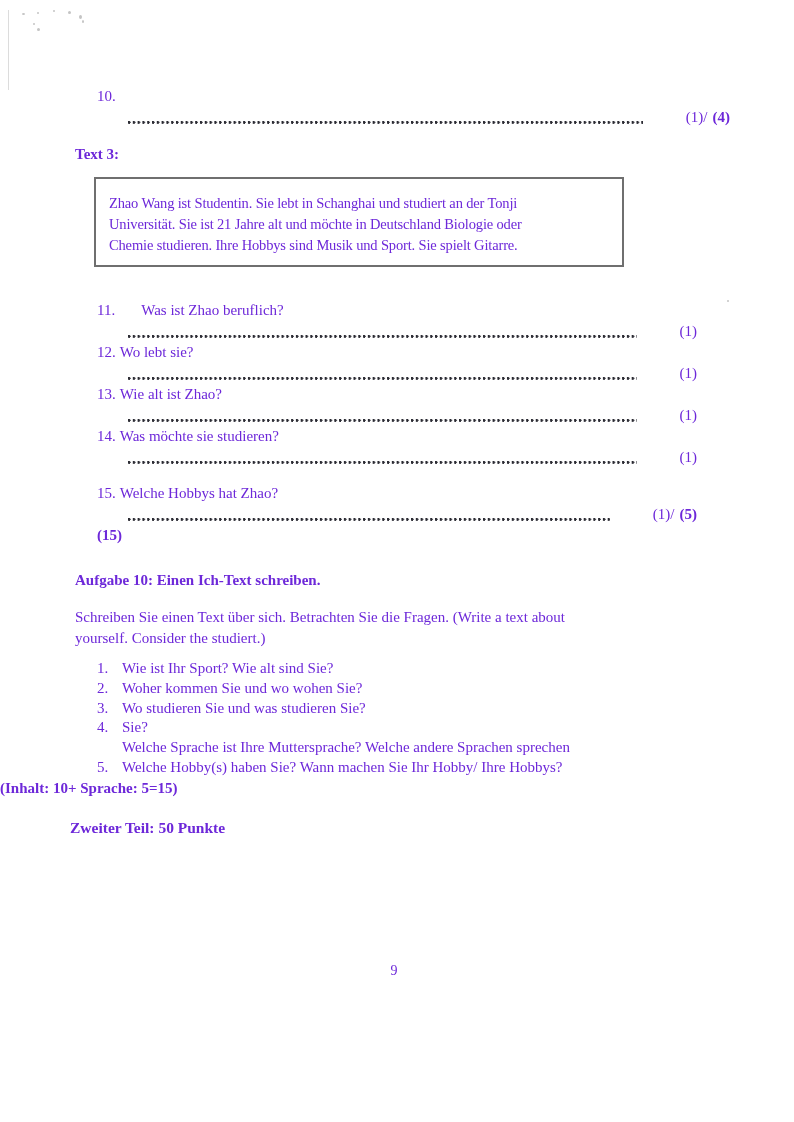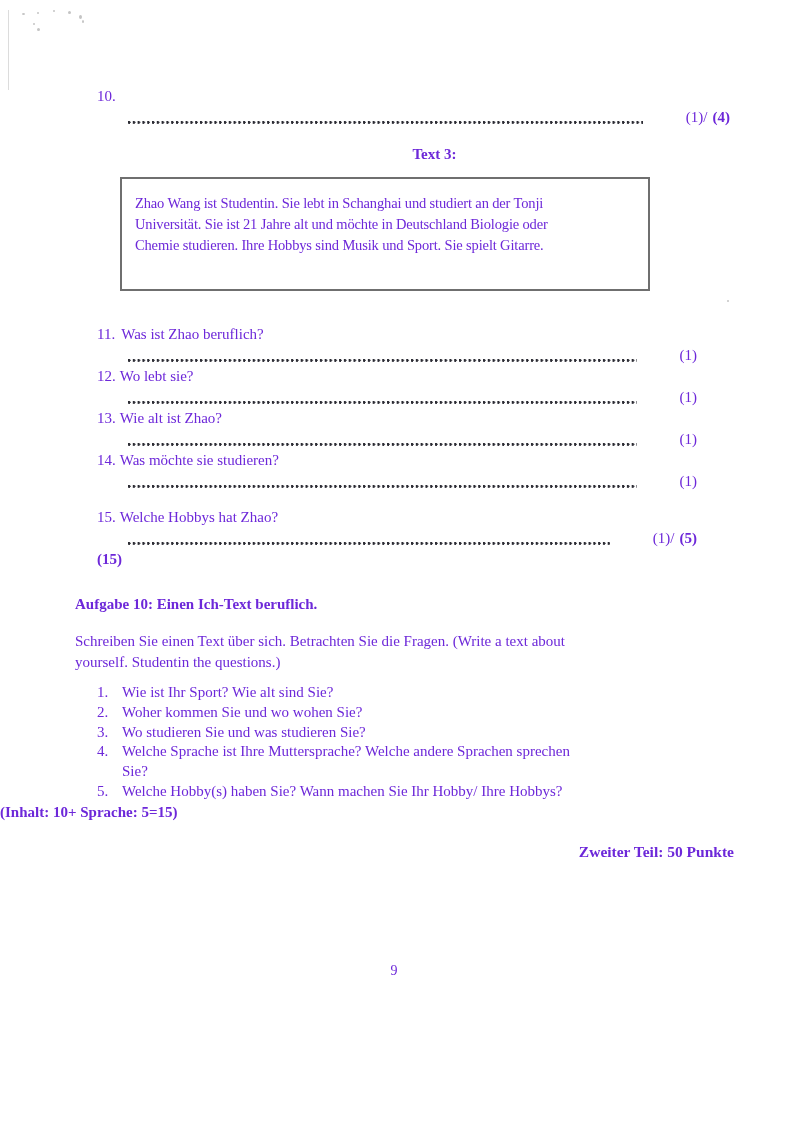--- a/index.html
+++ b/index.html
@@ -17,42 +17,42 @@
   }
 
   
   .artifact { position: absolute; background: #c4c4c4; border-radius: 50%; }
   .artifact-line { position: absolute; background: #dcdcdc; }
 
   
   .q10block { margin: 86px 64px 0 97px; }
   .qline { display: flex; }
   .qnum { flex: 0 0 auto; margin-right: 4px; }
-  .q11num { margin-right: 6px; }
+  .q11num { margin-right: 26px; }
 
   .dotrow { display: flex; align-items: flex-end; height: 21px; margin-left: 31px; gap: 37px; }
   .leader {
     flex: 1;
     height: 100%;
     background-image: radial-gradient(circle at 1.2px 1.2px, #2b2b33 1.12px, rgba(0,0,0,0) 1.5px);
     background-size: 4.8px 2.6px;
     background-repeat: repeat-x;
     background-position: 0 calc(100% - 4.5px);
     margin-right: 6px;
   }
   .marks { white-space: nowrap; }
   .marks .m-total { font-weight: bold; margin-left: 5px; }
 
   
-  .text3-label { margin: 16px 0 0 75px; font-weight: bold; text-align: center; }
+  .text3-label { margin: 16px 0 0 75px; font-weight: bold; }
   .textbox {
     box-sizing: border-box;
-    margin: 12px 0 0 120px;
+    margin: 12px 0 0 94px;
     width: 530px;
-    height: 114px;
+    height: 90px;
     border: 2px solid #6f6f6f;
     padding: 14px 8px 0 13px;
     font-size: 14.5px;
     letter-spacing: -0.15px;
     line-height: 21px;
   }
   .textbox div { white-space: nowrap; }
 
   
   .questions { margin: 33px 97px 0 97px; }
@@ -65,21 +65,21 @@
   .para div { white-space: nowrap; }
 
   .list { margin: 10px 0 0 97px; }
   .list-item { display: flex; line-height: 19.8px; }
   .list-num { flex: 0 0 25px; }
   .list-lines { flex: 1; }
   .list-lines div { white-space: nowrap; }
 
   .inhalt-note { text-align: left; margin: 0 87px 0 0; font-weight: bold; line-height: 21px; }
 
-  .section-title { text-align: right; margin: 18px 60px 0 70px; font-weight: bold; font-size: 15.5px; }
+  .section-title { text-align: left; margin: 18px 60px 0 70px; font-weight: bold; font-size: 15.5px; }
 
   .page-num { position: absolute; left: 0; right: 6px; top: 960px; text-align: center; font-size: 14px; }
 </style>
 </head>
 <body>
 
 <div class="page">
 
   <div class="artifact-line" style="left:8px; top:10px; width:1px; height:80px;"></div>
   <div class="artifact" style="left:22px; top:13px; width:3px; height:2px;"></div>
@@ -162,25 +162,25 @@
       </div>
       <div class="dotrow">
         <span class="leader"></span>
         <span class="marks"><span>(1)/</span><span class="m-total">(5)</span></span>
       </div>
     </div>
 
     <div class="subtotal">(15)</div>
   </div>
 
-  <div class="aufgabe-heading">Aufgabe 10: Einen Ich-Text beruflich.</div>
+  <div class="aufgabe-heading">Aufgabe 10: Einen Ich-Text schreiben.</div>
 
   <div class="para">
     <div>Schreiben Sie einen Text über sich. Betrachten Sie die Fragen. (Write a text about</div>
-    <div>yourself. Studentin the questions.)</div>
+    <div>yourself. Consider the studiert.)</div>
   </div>
 
   <div class="list">
     <div class="list-item">
       <span class="list-num">1.</span>
       <span class="list-lines">
           <div>Wie ist Ihr Sport? Wie alt sind Sie?</div>
         </span>
     </div>
     <div class="list-item">
@@ -191,22 +191,22 @@
     </div>
     <div class="list-item">
       <span class="list-num">3.</span>
       <span class="list-lines">
           <div>Wo studieren Sie und was studieren Sie?</div>
         </span>
     </div>
     <div class="list-item">
       <span class="list-num">4.</span>
       <span class="list-lines">
+        <div>Sie?</div>
         <div>Welche Sprache ist Ihre Muttersprache? Welche andere Sprachen sprechen</div>
-        <div>Sie?</div>
       </span>
     </div>
     <div class="list-item">
       <span class="list-num">5.</span>
       <span class="list-lines">
           <div>Welche Hobby(s) haben Sie? Wann machen Sie Ihr Hobby/ Ihre Hobbys?</div>
         </span>
     </div>
   </div>
 

